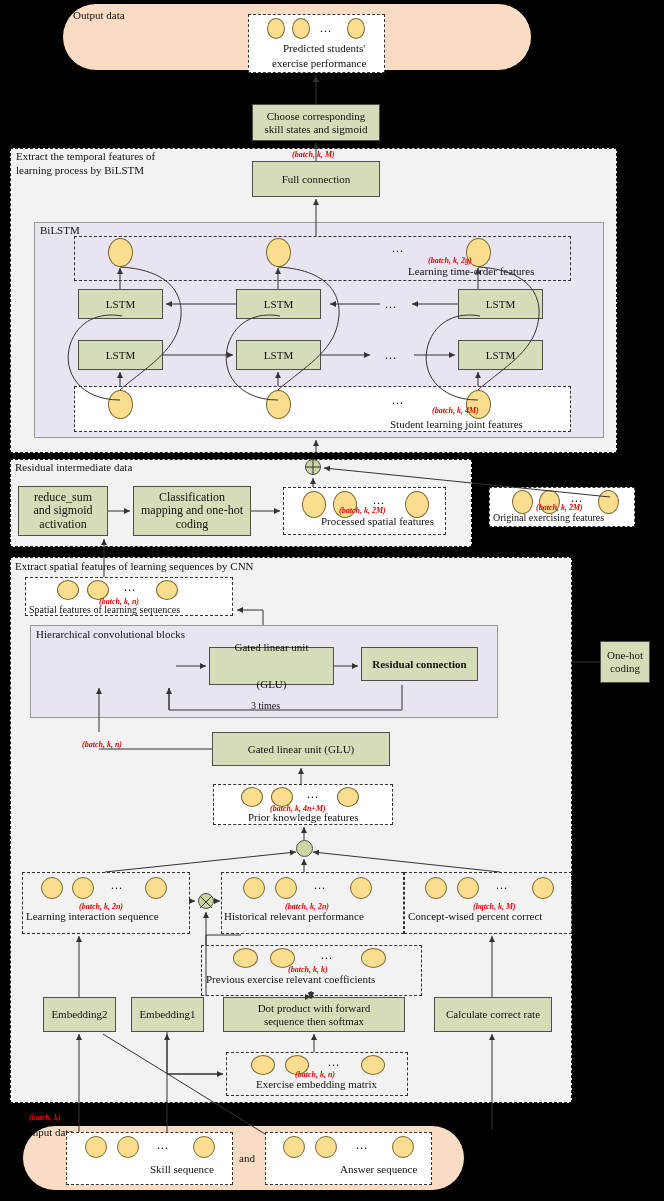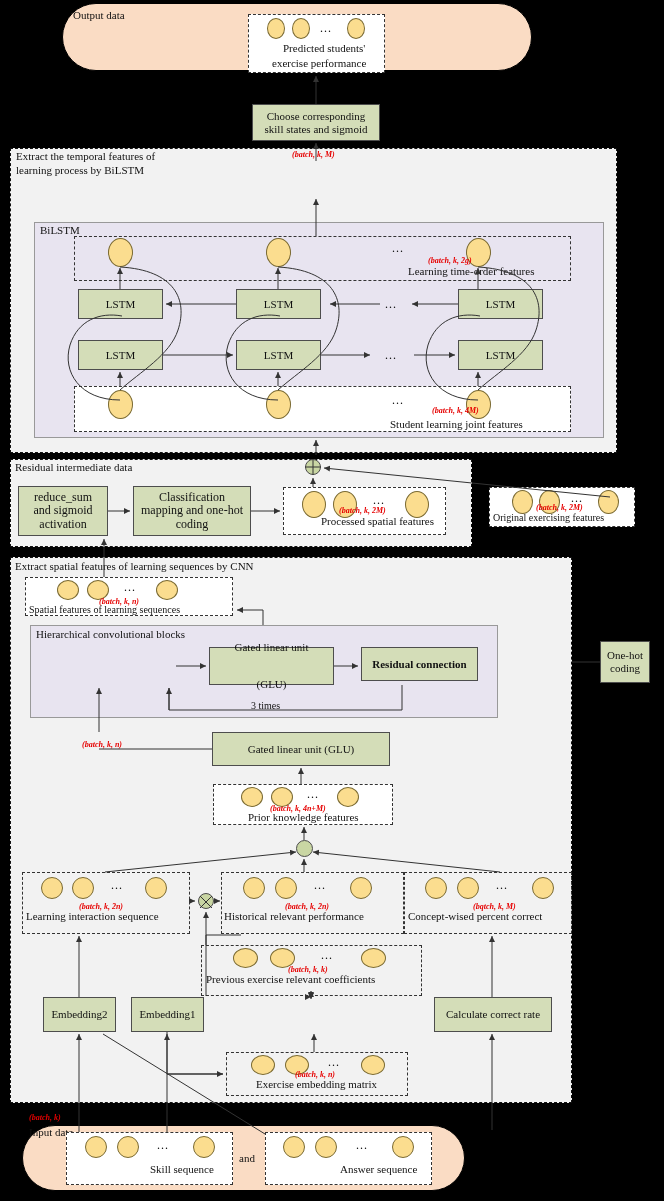--- a/index.html
+++ b/index.html
@@ -72,20 +72,21 @@
   <div class="abs greenbox lbl" style="left:252px;top:104px;width:128px;height:37px;flex-direction:column;">
     <span>Choose corresponding</span>
     <span>skill states and sigmoid</span>
   </div>
 
   <div class="abs panel" style="left:10px;top:148px;width:607px;height:305px;"></div>
   <div class="abs lbl" style="left:16px;top:150px;">Extract the temporal features of</div>
   <div class="abs lbl" style="left:16px;top:164px;">learning process by BiLSTM</div>
 
   <div class="abs tag" style="left:292px;top:150px;">(batch, k, M)</div>
+  <div class="abs greenbox lbl" style="left:252px;top:161px;width:128px;height:36px;">Full connection</div>
 
   <div class="abs subpanel" style="left:34px;top:222px;width:570px;height:216px;"></div>
   <div class="abs lbl" style="left:40px;top:224px;">BiLSTM</div>
 
   <div class="abs dashbox-t" style="left:74px;top:236px;width:497px;height:45px;"></div>
   <div class="abs node" style="left:108px;top:238px;width:25px;height:29px;"></div>
   <div class="abs node" style="left:266px;top:238px;width:25px;height:29px;"></div>
   <div class="abs dots" style="left:392px;top:241px;">...</div>
   <div class="abs node" style="left:466px;top:238px;width:25px;height:29px;"></div>
   <div class="abs tag" style="left:428px;top:256px;">(batch, k, 2g)</div>
@@ -210,20 +211,24 @@
   <div class="abs dashbox-t" style="left:201px;top:945px;width:221px;height:51px;"></div>
   <div class="abs node" style="left:233px;top:948px;width:25px;height:20px;"></div>
   <div class="abs node" style="left:270px;top:948px;width:25px;height:20px;"></div>
   <div class="abs dots" style="left:321px;top:948px;">...</div>
   <div class="abs node" style="left:361px;top:948px;width:25px;height:20px;"></div>
   <div class="abs tag" style="left:288px;top:965px;">(batch, k, k)</div>
   <div class="abs caption" style="left:206px;top:973px;">Previous exercise  relevant coefficients</div>
 
   <div class="abs greenbox lbl" style="left:43px;top:997px;width:73px;height:35px;">Embedding2</div>
   <div class="abs greenbox lbl" style="left:131px;top:997px;width:73px;height:35px;">Embedding1</div>
+  <div class="abs greenbox lbl" style="left:223px;top:997px;width:182px;height:35px;flex-direction:column;">
+    <span>Dot product with forward</span>
+    <span>sequence then softmax</span>
+  </div>
   <div class="abs greenbox lbl" style="left:434px;top:997px;width:118px;height:35px;">Calculate correct rate</div>
 
   <div class="abs dashbox-t" style="left:226px;top:1052px;width:182px;height:44px;"></div>
   <div class="abs node" style="left:251px;top:1055px;width:24px;height:20px;"></div>
   <div class="abs node" style="left:285px;top:1055px;width:24px;height:20px;"></div>
   <div class="abs dots" style="left:328px;top:1055px;">...</div>
   <div class="abs node" style="left:361px;top:1055px;width:24px;height:20px;"></div>
   <div class="abs tag" style="left:295px;top:1070px;">(batch, k, n)</div>
   <div class="abs caption" style="left:256px;top:1078px;">Exercise embedding matrix</div>
 

